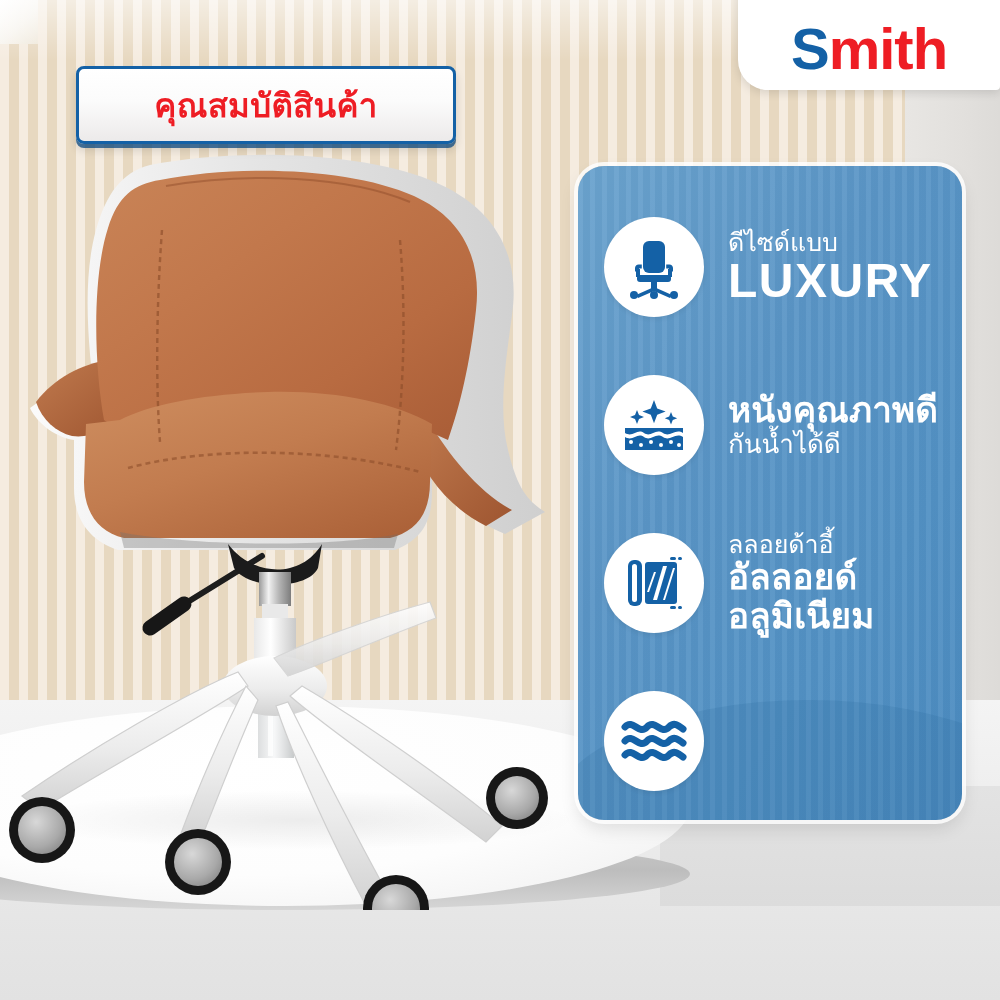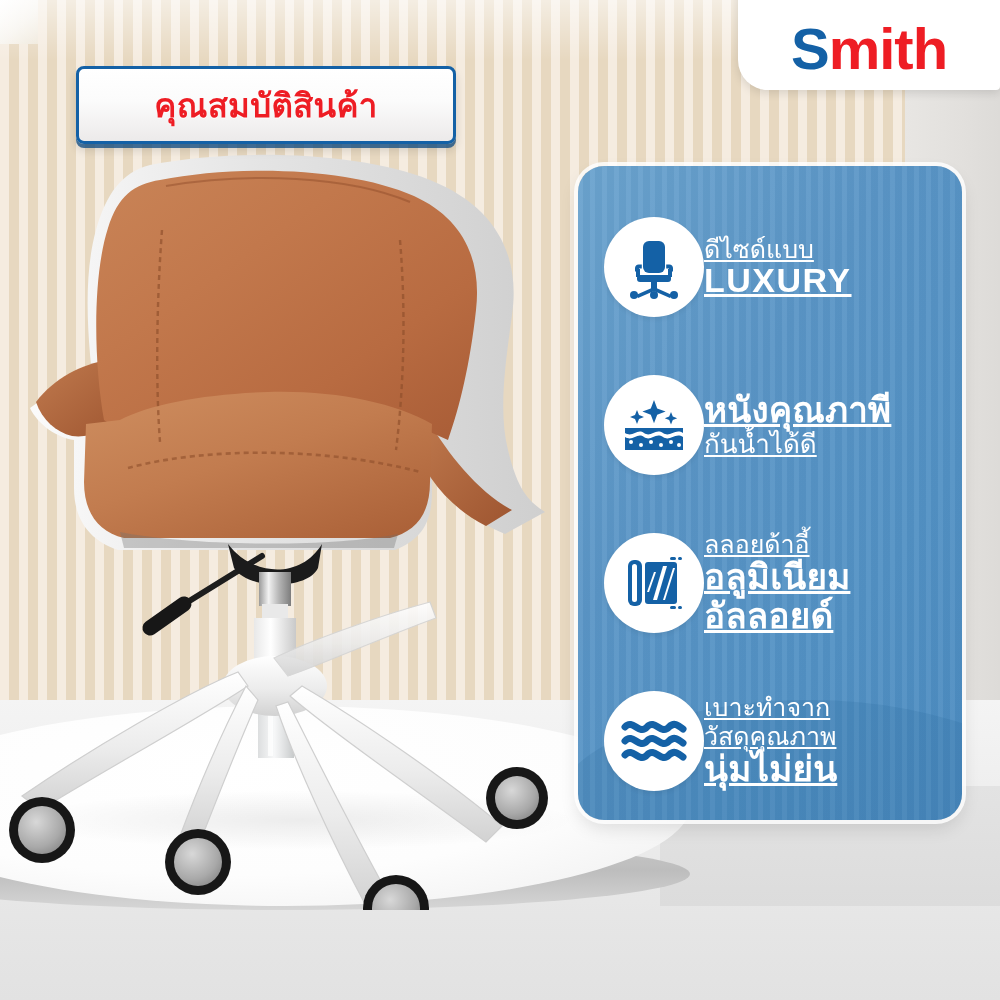--- a/index.html
+++ b/index.html
@@ -136,28 +136,28 @@
   }
   .feature-icon {
     flex:0 0 auto;
     width:100px; height:100px; border-radius:50%;
     background:#ffffff;
     display:flex; align-items:center; justify-content:center;
     box-shadow:0 2px 5px rgba(0,0,0,.07);
   }
   .feature-icon svg { display:block; }
   .feature-text {
+    margin-left:24px;
     color:#ffffff;
     line-height:1.05;
-    text-decoration:underline;
   }
   .ft-line { display:block; white-space:nowrap; }
   .ft-reg  { font-size:25px; font-weight:normal; padding:1px 0; }
   .ft-bold { font-size:35px; font-weight:bold; padding:1px 0; letter-spacing:.2px; }
-  .ft-bold-en { font-size:34px; font-weight:bold; letter-spacing:1.5px; }
+  .ft-bold-en { font-size:48px; font-weight:bold; letter-spacing:1.5px; }
   .ft-small { font-size:26px; font-weight:normal; padding:1px 0; }
 
   
   .chair { position:absolute; left:0; top:120px; width:600px; height:790px; z-index:10; }
 </style>
 </head>
 <body>
 
 <div id="stage">
 
@@ -341,21 +341,21 @@
             <path d="M4 41 c8 5 12 -5 19 0 c7 5 11 -5 19 0 c7 5 12 -5 20 0 v4 c-8 -5 -13 5 -20 0 c-8 -5 -12 5 -19 0 c-7 -5 -11 5 -19 0z" fill="#ffffff"></path>
             <circle cx="10" cy="50" r="2" fill="#ffffff"></circle>
             <circle cx="20" cy="53" r="2" fill="#ffffff"></circle>
             <circle cx="30" cy="50" r="2" fill="#ffffff"></circle>
             <circle cx="40" cy="53" r="2" fill="#ffffff"></circle>
             <circle cx="50" cy="50" r="2" fill="#ffffff"></circle>
             <circle cx="58" cy="53" r="2" fill="#ffffff"></circle>
           </svg>
         </div>
         <div class="feature-text">
-          <span class="ft-line ft-bold">หนังคุณภาพี</span>
+          <span class="ft-line ft-bold">หนังคุณภาพดี</span>
           <span class="ft-line ft-small">กันน้ำได้ดี</span>
         </div>
       </div>
 
       <div class="feature-row">
         <div class="feature-icon">
           <svg width="62" height="62" viewBox="0 0 62 62" fill="#1461a6">
             <rect x="5" y="8" width="14" height="46" rx="6"></rect>
             <rect x="9" y="12" width="5" height="38" rx="2.5" fill="#ffffff"></rect>
             <rect x="22" y="10" width="32" height="42" rx="3"></rect>
@@ -363,36 +363,31 @@
             <path d="M40 48 L50 16 L52 16 L42 48 Z" fill="#ffffff"></path>
             <path d="M24 40 L31 20 L33 20 L26 40 Z" fill="#ffffff"></path>
             <rect x="47" y="5" width="6" height="3" rx="1.5"></rect>
             <rect x="55" y="5" width="4" height="3" rx="1.5"></rect>
             <rect x="47" y="54" width="6" height="3" rx="1.5"></rect>
             <rect x="55" y="54" width="4" height="3" rx="1.5"></rect>
           </svg>
         </div>
         <div class="feature-text">
           <span class="ft-line ft-reg">ลลอยด้าอี้</span>
+          <span class="ft-line ft-bold">อัลลอยด์</span>
           <span class="ft-line ft-bold">อลูมิเนียม</span>
-          <span class="ft-line ft-bold">อัลลอยด์</span>
         </div>
       </div>
 
       <div class="feature-row">
         <div class="feature-icon">
           <svg width="66" height="52" viewBox="0 0 66 52" fill="none" stroke="#1461a6" stroke-width="7" stroke-linecap="round">
             <path d="M4 12 c8 -9 14 9 22 0 c8 -9 14 9 22 0 c5 -5 9 -2 14 2"></path>
             <path d="M4 26 c8 -9 14 9 22 0 c8 -9 14 9 22 0 c5 -5 9 -2 14 2"></path>
             <path d="M4 40 c8 -9 14 9 22 0 c8 -9 14 9 22 0 c5 -5 9 -2 14 2"></path>
           </svg>
         </div>
-        <div class="feature-text">
-          <span class="ft-line ft-reg">เบาะทำจาก</span>
-          <span class="ft-line ft-reg">วัสดุคุณภาพ</span>
-          <span class="ft-line ft-bold">นุ่มไม่ย่น</span>
-        </div>
       </div>
 
     </div>
   </div>
 
 </div>
 
 </body></html>

